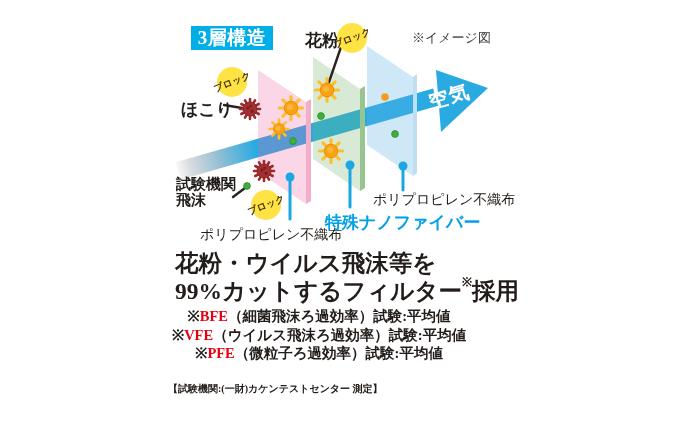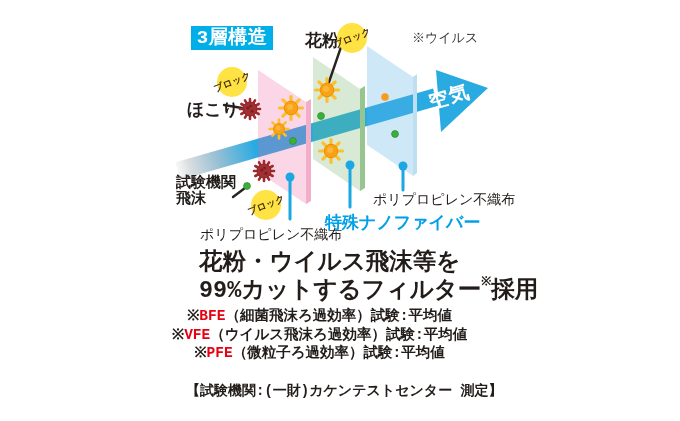--- a/index.html
+++ b/index.html
@@ -1,53 +1,53 @@
 <!DOCTYPE html>
 <html><head>
 <meta charset="utf-8">
 <style>
   html,body{margin:0;padding:0;background:#ffffff;}
   .stage{
     position:relative;width:680px;height:421px;background:#ffffff;overflow:hidden;
-    font-family:Liberation Mono, monospace;color:#221d1a;
+    font-family:Liberation Serif, serif;color:#221d1a;
   }
   .abs{position:absolute;}
   svg{position:absolute;left:0;top:0;}
   .title-badge{
     left:191px;top:26px;width:82px;height:24px;background:#00aee8;color:#ffffff;
     font-size:19px;font-weight:800;text-align:center;line-height:24px;letter-spacing:.5px;
   }
   .note-image{left:412px;top:29px;font-size:13px;color:#3a3a3a;}
   .lbl{font-weight:800;color:#221d1a;white-space:nowrap;}
   .lbl-pollen{left:305px;top:29px;font-size:17px;}
-  .lbl-dust{left:187px;top:98px;font-size:17px;text-align:right;}
+  .lbl-dust{left:181px;top:98px;font-size:17px;text-align:right;}
   .lbl-virus{left:176px;top:176px;font-size:15px;line-height:16px;}
   .air{
     left:428px;top:82px;width:50px;color:#ffffff;font-size:20px;font-weight:800;
     transform:rotate(-16deg);letter-spacing:1px;white-space:nowrap;
   }
   .block-badge{
     width:30px;height:30px;border-radius:50%;background:#ffe345;
     display:flex;align-items:center;justify-content:center;
   }
   .block-badge span{
     display:block;transform:rotate(-22deg);font-size:9.5px;font-weight:800;color:#4a3208;white-space:nowrap;
   }
   .badge-1{left:217px;top:67px;}
   .badge-2{left:337px;top:23px;}
   .badge-3{left:251px;top:190px;}
   .layer-lbl{font-size:14px;color:#221d1a;white-space:nowrap;}
   .lbl-layer-front{left:200px;top:226px;}
   .lbl-layer-back{left:373px;top:191px;}
   .lbl-nano{left:325px;top:211px;font-size:17px;font-weight:800;color:#00a0e9;white-space:nowrap;}
-  .headline{left:175px;top:249px;font-size:23.5px;line-height:28px;font-weight:900;letter-spacing:0;white-space:nowrap;margin-left:24px;}
+  .headline{left:175px;top:249px;font-size:23.5px;line-height:28px;font-weight:900;letter-spacing:0;white-space:nowrap;}
   .headline sup{font-size:12px;vertical-align:top;line-height:1;position:relative;top:-1px;}
   .notes{left:172px;top:307px;font-size:14.5px;line-height:18.6px;font-weight:600;white-space:nowrap;text-align:center;}
   .notes .term{color:#e60012;}
-  .agency{left:186px;top:382px;font-size:14px;font-weight:600;white-space:nowrap;text-align:right;}
+  .agency{left:168px;top:382px;font-size:10px;font-weight:600;white-space:nowrap;text-align:right;}
 </style>
 </head>
 <body>
 
 <div class="stage">
 
   <svg width="680" height="421" viewBox="0 0 680 421">
     <defs>
       <linearGradient id="bandGrad" x1="0" y1="0" x2="1" y2="0">
         <stop offset="0" stop-color="#f7f7f7"></stop>
@@ -128,21 +128,21 @@
     <g>
       <circle cx="293" cy="141" r="3.4" fill="#3fae3f" stroke="#2e8f30" stroke-width="0.8"></circle>
       <circle cx="321" cy="116" r="3.4" fill="#3fae3f" stroke="#2e8f30" stroke-width="0.8"></circle>
       <circle cx="395" cy="134" r="3.4" fill="#3fae3f" stroke="#2e8f30" stroke-width="0.8"></circle>
       <circle cx="247" cy="186" r="3.4" fill="#3fae3f" stroke="#2e8f30" stroke-width="0.8"></circle>
       <circle cx="385" cy="97" r="3.8" fill="#f59b1e"></circle>
     </g>
   </svg>
 
   <div class="abs title-badge">3層構造</div>
-  <div class="abs note-image">※ウイルス</div>
+  <div class="abs note-image">※イメージ図</div>
 
   <div class="abs lbl lbl-pollen">花粉</div>
   <div class="abs lbl lbl-dust">ほこり</div>
   <div class="abs lbl lbl-virus">
     <div>試験機関</div>
     <div>飛沫</div>
   </div>
 
   <div class="abs block-badge badge-1">
     <span>ブロック</span>

